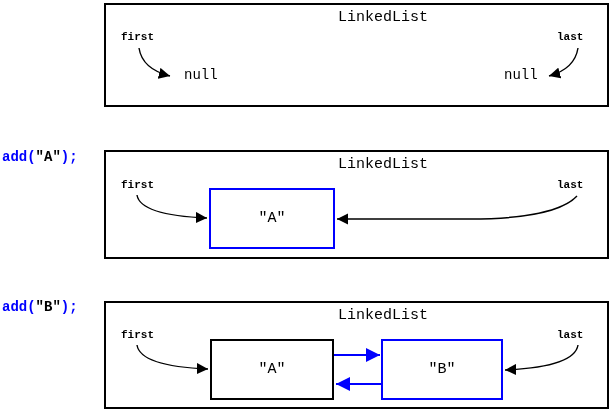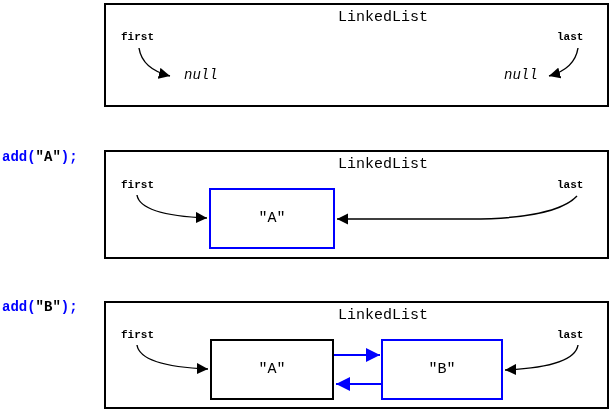--- a/index.html
+++ b/index.html
@@ -36,21 +36,20 @@
     font-size:11px;line-height:1.2;
     color:var(--ink);
     white-space:pre;
   }
   .mono{
     position:absolute;
     font-family:"Liberation Mono","DejaVu Sans Mono",monospace;
     font-size:14px;line-height:1.2;
     color:var(--ink);
     white-space:pre;
-    font-style:italic;
   }
   .node{
     position:absolute;
     display:flex;align-items:center;justify-content:center;
     background:#ffffff;
     font-family:"Liberation Mono","DejaVu Sans Mono",monospace;
     font-size:15px;
     color:var(--ink);
   }
   .node.blue{border:2px solid var(--accent-blue);}

